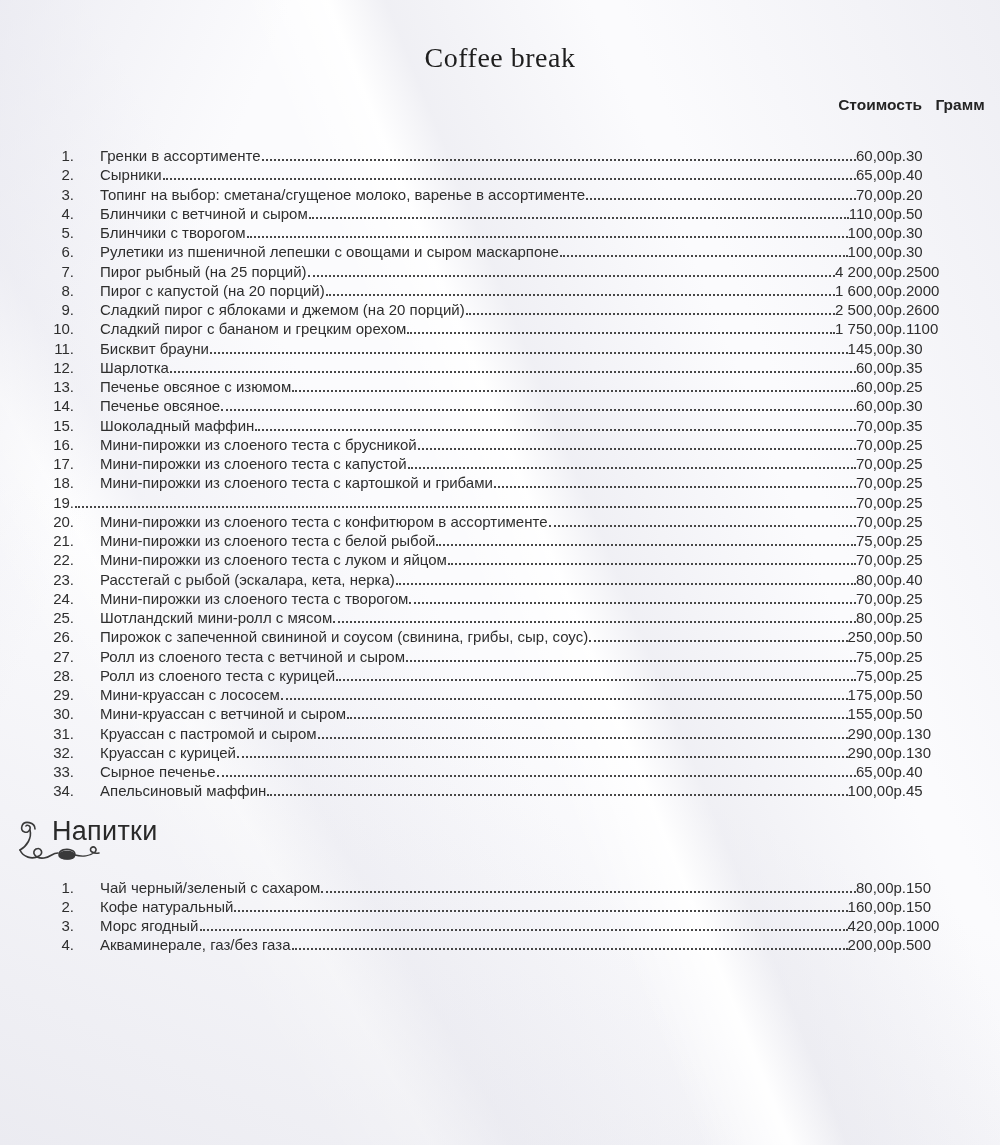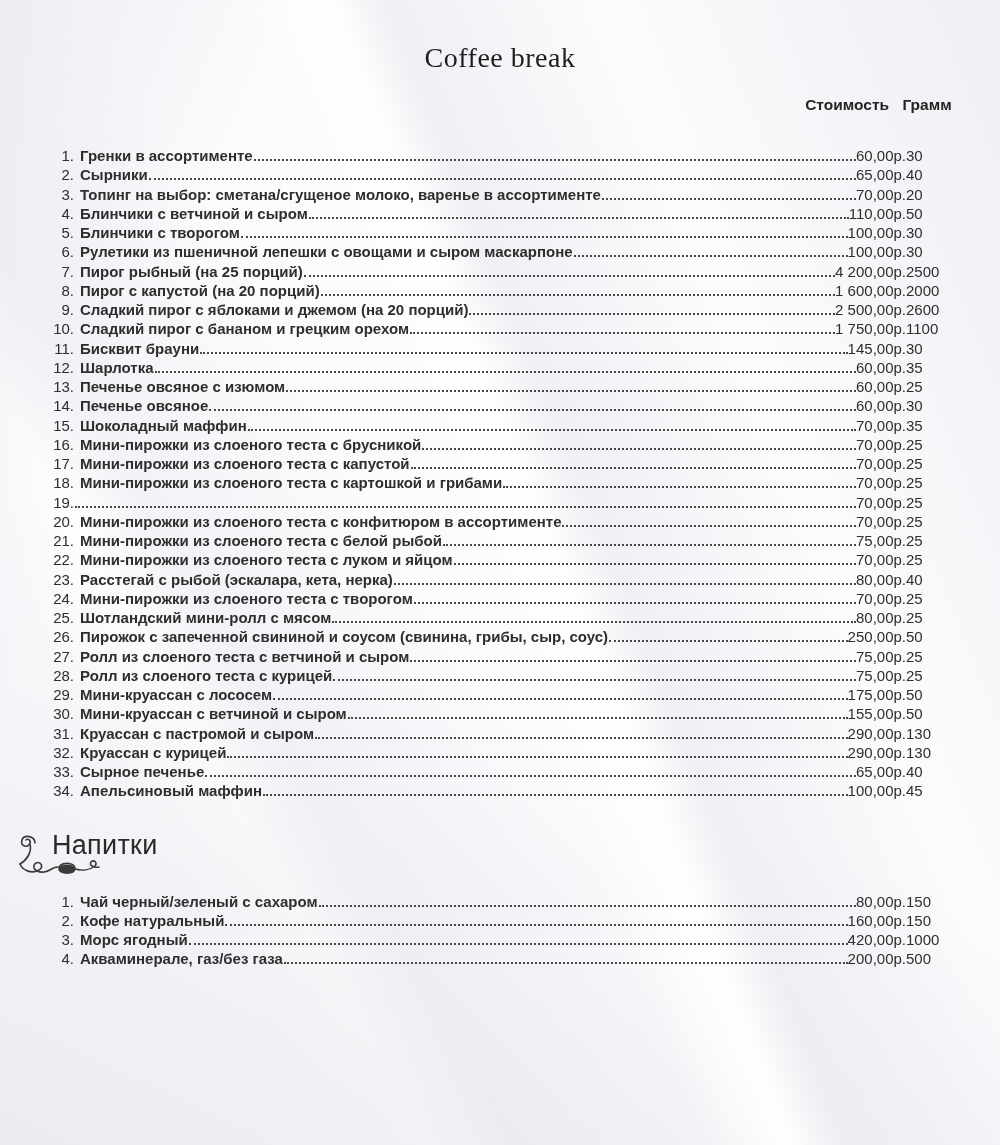--- a/index.html
+++ b/index.html
@@ -32,21 +32,21 @@
     font-family: "Liberation Serif", "DejaVu Serif", serif;
     font-size: 28px;
     font-weight: 400;
     letter-spacing: 0.5px;
     color: #1e1e1e;
   }
   .colheads {
     display: flex;
     justify-content: flex-end;
     align-items: baseline;
-    padding-right: 35px;
+    padding-right: 2px;
     margin-top: 22px;
     font-size: 15.5px;
     font-weight: bold;
     color: #242424;
   }
   .colheads .grams-h {
     width: 76px;
     text-align: center;
     flex: 0 0 auto;
   }
@@ -65,42 +65,41 @@
     font-size: 15px;
     color: #2e2e2e;
   }
   .num {
     flex: 0 0 26px;
     width: 26px;
     text-align: right;
     white-space: nowrap;
   }
   .nm {
-    margin-left: 6px;
+    margin-left: 26px;
     white-space: nowrap;
-    font-weight: bold;
   }
   .dots {
     flex: 1 1 6px;
     min-width: 6px;
     border-bottom: 2px dotted #474747;
     margin: 0 0 0 1px;
   }
   .price {
     white-space: nowrap;
     text-align: right;
   }
   .grams {
     flex: 0 0 76px;
     width: 76px;
   }
   .section-head {
     position: relative;
     height: 56px;
-    margin-top: 28px;
+    margin-top: 14px;
     text-align: right;
   }
   .section-head h2 {
     position: absolute;
     left: 52px;
     top: 0;
     margin: 0;
     font-size: 27px;
     font-weight: 400;
     color: #2a2a2a;

